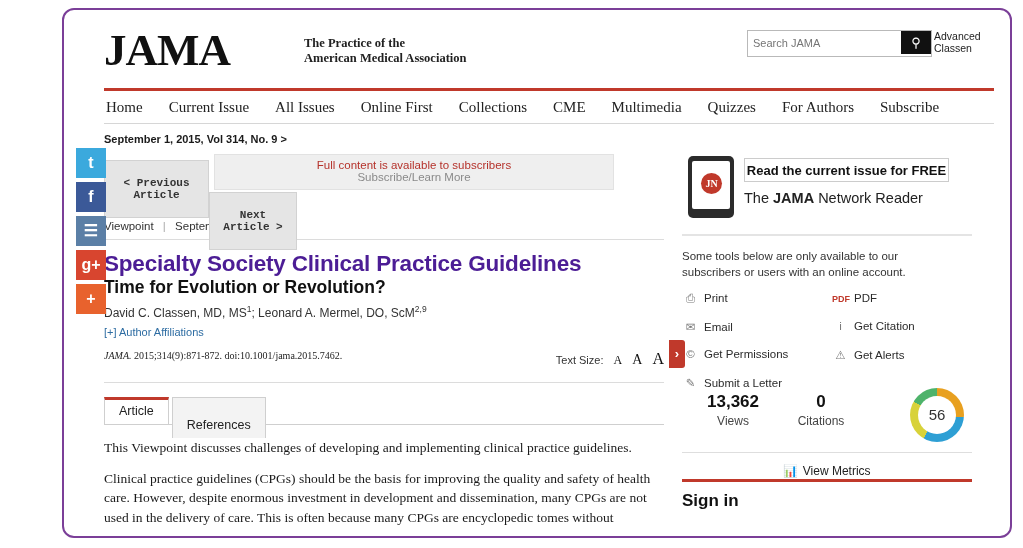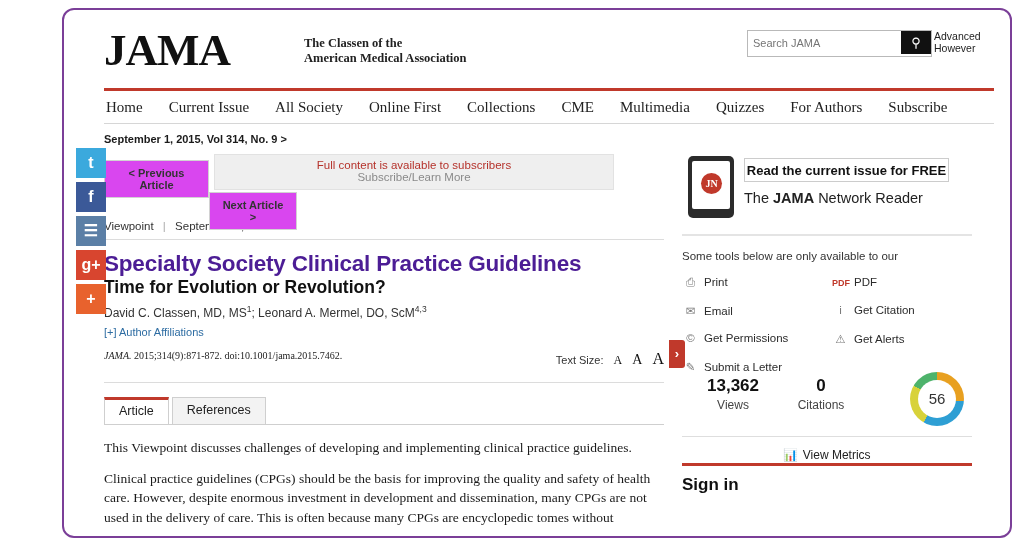--- a/index.html
+++ b/index.html
@@ -164,28 +164,29 @@
     width: 290px;
   }
 
   
   .artnav {
     position: relative;
     height: 62px;
   }
   .btn-grey {
     position: absolute;
-    background: #d946ef;
+    background: #e5e5e5;
     border: 1px solid #d2d2d2;
     font-size: 11px;
     font-weight: bold;
     color: #333333;
-    padding: 6px 10px;
-    cursor: pointer;
-    box-sizing: border-box;
+    padding: 16px 10px;
+    cursor: pointer;
+    box-sizing: border-box;
+    font-family: Liberation Mono, monospace;
   }
   .btn-prev { left: 0; top: 6px; width: 105px; text-align: center; }
   .btn-next { left: 105px; top: 38px; width: 88px; text-align: center; }
   .subscriber-box {
     position: absolute;
     left: 110px;
     top: 0px;
     width: 400px;
     height: 36px;
     background: #efefef;
@@ -277,21 +278,21 @@
     position: relative;
     margin-top: 14px;
     height: 27px;
     border-bottom: 1px solid #cfcfcf;
   }
   .tab {
     position: relative;
     float: left;
     font-size: 12.5px;
     color: #222222;
-    padding: 5px 14px;
+    padding: 20px 14px;
     border: 1px solid #cfcfcf;
     border-bottom: none;
     background: #f3f3f3;
     cursor: pointer;
     box-sizing: border-box;
     height: 27px;
   }
   .tab.active {
     background: #ffffff;
     border-top: 3px solid #c0392b;
@@ -512,38 +513,38 @@
 </style>
 </head>
 <body>
 
 <div id="frame">
   <div id="page">
 
     <div class="header">
       <div class="logo">JAMA</div>
       <div class="logo-sub">
-        <div>The Classen of the</div>
+        <div>The Practice of the</div>
         <div>American Medical Association</div>
       </div>
       <div class="search-wrap">
         <input class="search-input" type="text" placeholder="Search JAMA" style="">
         <button class="search-btn">⚲</button>
       </div>
       <div class="adv-search">
         <div>Advanced</div>
-        <div>However</div>
+        <div>Classen</div>
       </div>
     </div>
 
     <div class="navbar">
       <div class="nav-items">
         <div class="nav-item">Home</div>
         <div class="nav-item">Current Issue</div>
-        <div class="nav-item">All Society</div>
+        <div class="nav-item">All Issues</div>
         <div class="nav-item">Online First</div>
         <div class="nav-item">Collections</div>
         <div class="nav-item">CME</div>
         <div class="nav-item">Multimedia</div>
         <div class="nav-item">Quizzes</div>
         <div class="nav-item">For Authors</div>
         <div class="nav-item">Subscribe</div>
       </div>
     </div>
 
@@ -565,21 +566,21 @@
         <div class="art-kicker">
           <span>Viewpoint</span>
           <span class="sep">|</span>
           <span>September 1, 2015</span>
         </div>
 
         <div class="art-title">Specialty Society Clinical Practice Guidelines</div>
         <div class="art-subtitle">Time for Evolution or Revolution?</div>
 
         <div class="authors">
-          <span>David C. Classen, MD, MS</span><sup>1</sup><span>; Leonard A. Mermel, DO, ScM</span><sup>4,3</sup>
+          <span>David C. Classen, MD, MS</span><sup>1</sup><span>; Leonard A. Mermel, DO, ScM</span><sup>2,9</sup>
         </div>
 
         <div class="affil">[+] Author Affiliations</div>
 
         <div class="cite-row">
           <div class="citation">
             <i>JAMA.</i><span> 2015;314(9):871-872. doi:10.1001/jama.2015.7462.</span>
           </div>
           <div class="textsize">
             <span>Text Size:</span>
@@ -609,20 +610,21 @@
             </div>
           </div>
           <div class="read-free-btn">Read the current issue for FREE</div>
           <div class="reader-caption">
             <span>The </span><b>JAMA</b><span> Network Reader</span>
           </div>
         </div>
 
         <div class="tools-note">
           <div>Some tools below are only available to our</div>
+          <div>subscribers or users with an online account.</div>
         </div>
 
         <div class="tools-grid">
           <div class="tool" style="left:0; top:0;">
             <span class="ticon">⎙</span><span>Print</span>
           </div>
           <div class="tool" style="left:150px; top:0;">
             <span class="ticon red">PDF</span><span>PDF</span>
           </div>
           <div class="tool" style="left:0; top:28px;">

